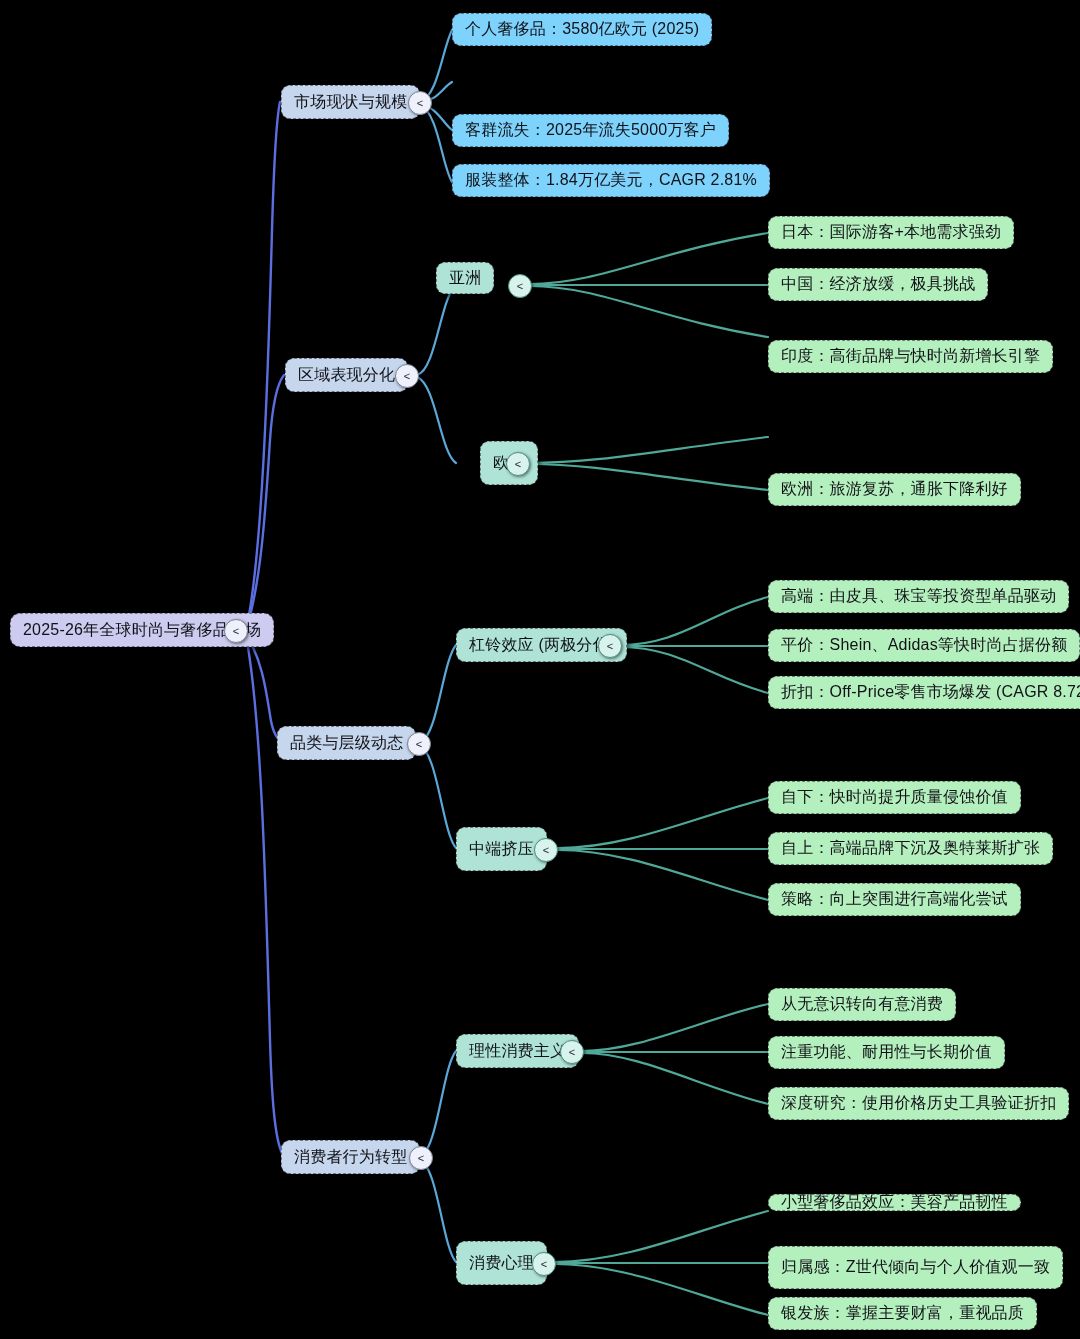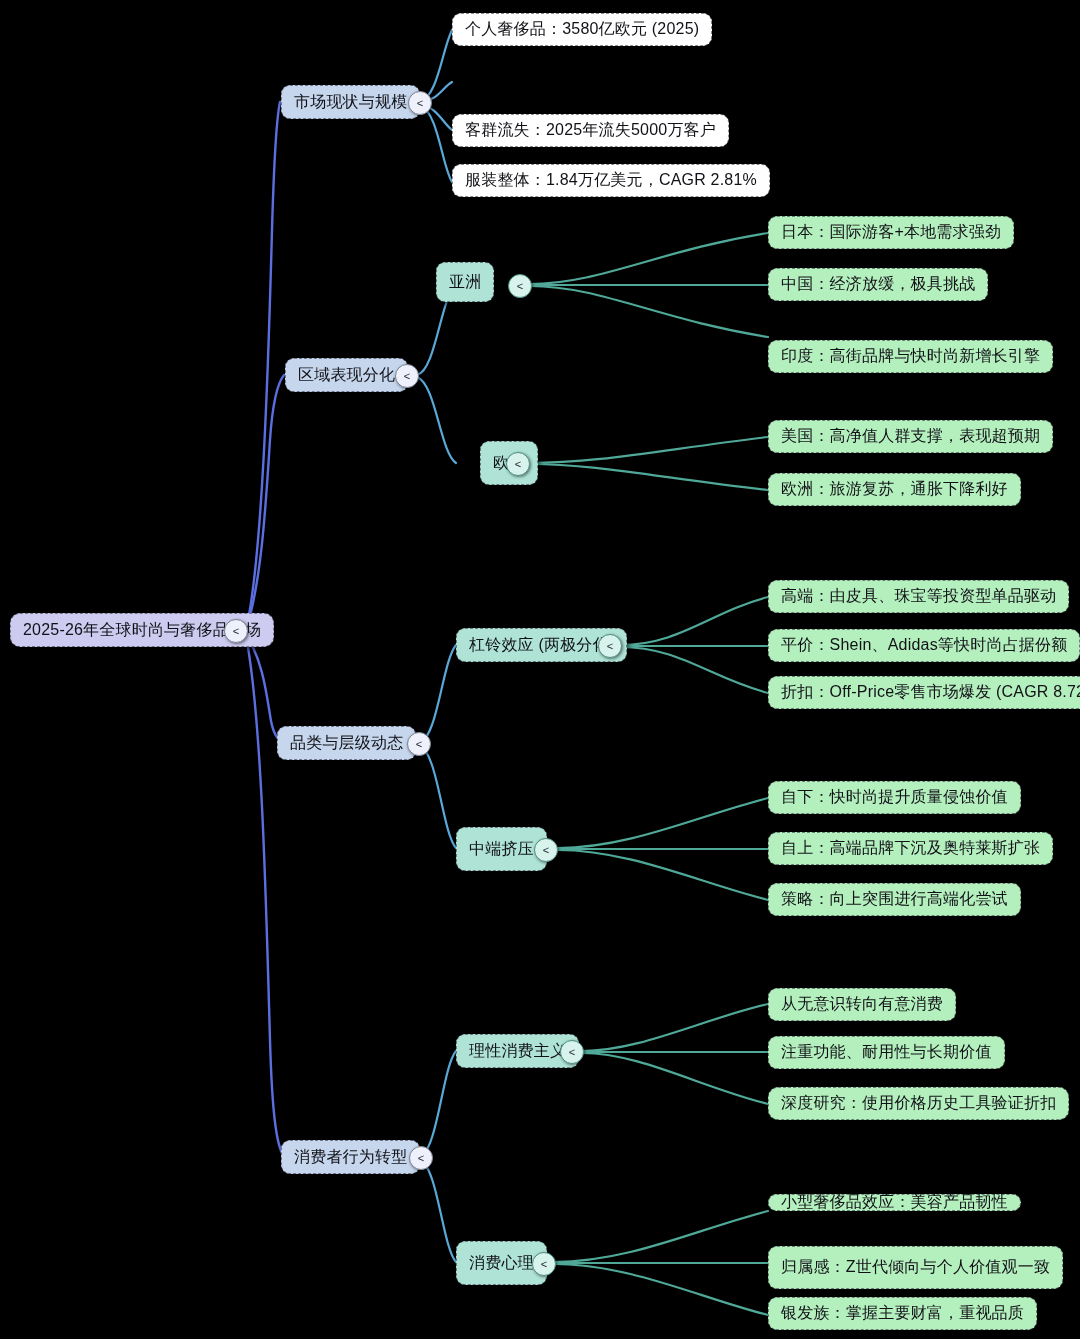--- a/index.html
+++ b/index.html
@@ -43,21 +43,21 @@
   }
   .node.lvl1 {
     background: #c6d6ec;
     font-size: 16px;
   }
   .node.lvl2 {
     background: #aee3d6;
     font-size: 16px;
   }
   .node.leaf-teal {
-    background: #ffffff;
+    background: #7dd3fc;
     font-size: 16px;
   }
   .node.leaf-green {
     background: #b4f0bd;
     font-size: 16px;
   }
   .collapse {
     position: absolute;
     width: 22px;
     height: 22px;
@@ -172,21 +172,21 @@
     <span>服装整体：1.84万亿美元，CAGR 2.81%</span>
   </div>
 
   <div class="node lvl1" style="left:285px; top:358px; height:34px;">
     <span>区域表现分化</span>
   </div>
   <div class="collapse" style="left:395px; top:364px;">
     <span>&lt;</span>
   </div>
 
-  <div class="node lvl2" style="left:436px; top:262px; height:40px;">
+  <div class="node lvl2" style="left:436px; top:262px; height:32px;">
     <span>亚洲</span>
   </div>
   <div class="collapse teal" style="left:508px; top:274px;">
     <span>&lt;</span>
   </div>
 
   <div class="node leaf-green" style="left:768px; top:216px; height:33px;">
     <span>日本：国际游客+本地需求强劲</span>
   </div>
   <div class="node leaf-green" style="left:768px; top:268px; height:33px;">
@@ -196,23 +196,20 @@
     <span>印度：高街品牌与快时尚新增长引擎</span>
   </div>
 
   <div class="node lvl2" style="left:456px; top:441px; height:44px;margin-left:24px;">
     <span>欧美</span>
   </div>
   <div class="collapse teal" style="left:506px; top:452px;">
     <span>&lt;</span>
   </div>
 
-  <div class="node leaf-green" style="left:768px; top:420px; height:33px;">
-    <span>美国：高净值人群支撑，表现超预期</span>
-  </div>
   <div class="node leaf-green" style="left:768px; top:473px; height:33px;">
     <span>欧洲：旅游复苏，通胀下降利好</span>
   </div>
 
   <div class="node lvl1" style="left:277px; top:726px; height:34px;">
     <span>品类与层级动态</span>
   </div>
   <div class="collapse" style="left:407px; top:732px;">
     <span>&lt;</span>
   </div>
@@ -264,21 +261,21 @@
   <div class="collapse teal" style="left:560px; top:1040px;">
     <span>&lt;</span>
   </div>
 
   <div class="node leaf-green" style="left:768px; top:988px; height:33px;">
     <span>从无意识转向有意消费</span>
   </div>
   <div class="node leaf-green" style="left:768px; top:1036px; height:33px;">
     <span>注重功能、耐用性与长期价值</span>
   </div>
-  <div class="node leaf-green" style="left:768px; top:1087px; height:33px;border-radius:10px;">
+  <div class="node leaf-green" style="left:768px; top:1087px; height:33px;">
     <span>深度研究：使用价格历史工具验证折扣</span>
   </div>
 
   <div class="node lvl2" style="left:456px; top:1241px; height:44px;">
     <span>消费心理</span>
   </div>
   <div class="collapse teal" style="left:532px; top:1252px;">
     <span>&lt;</span>
   </div>
 

